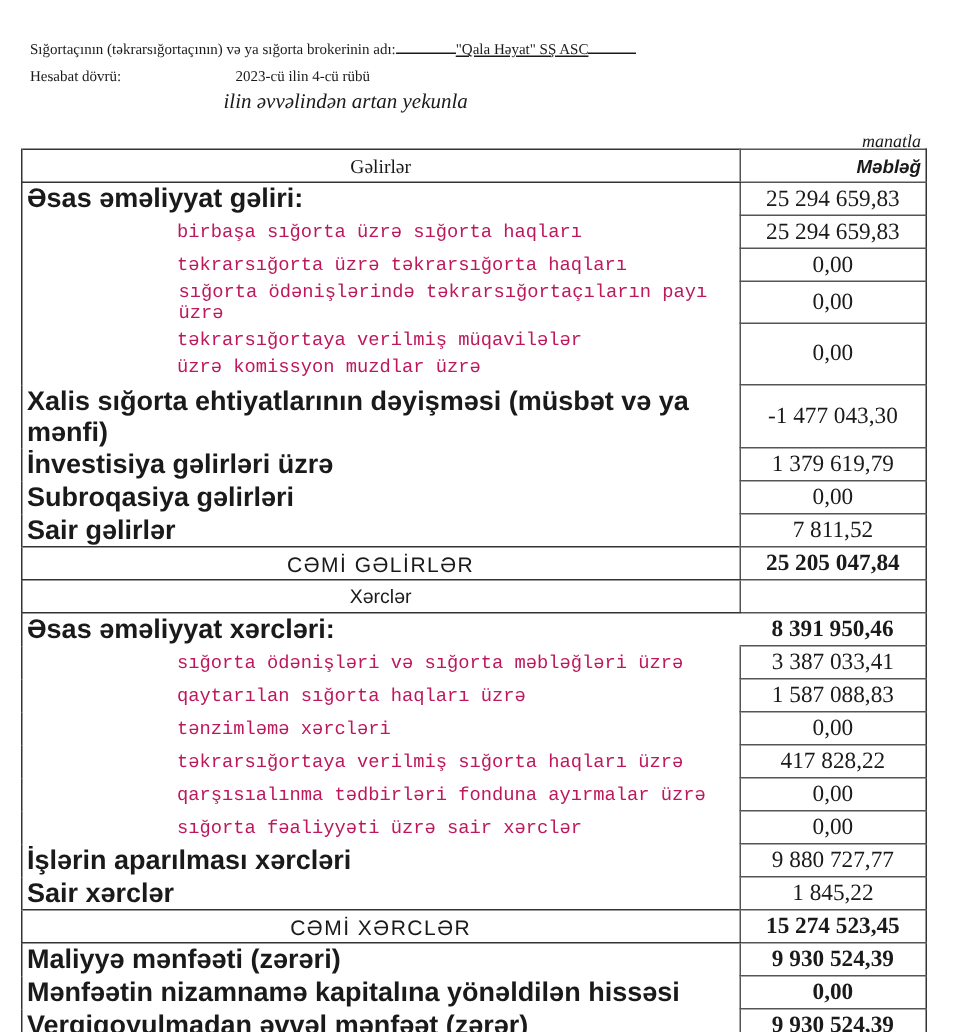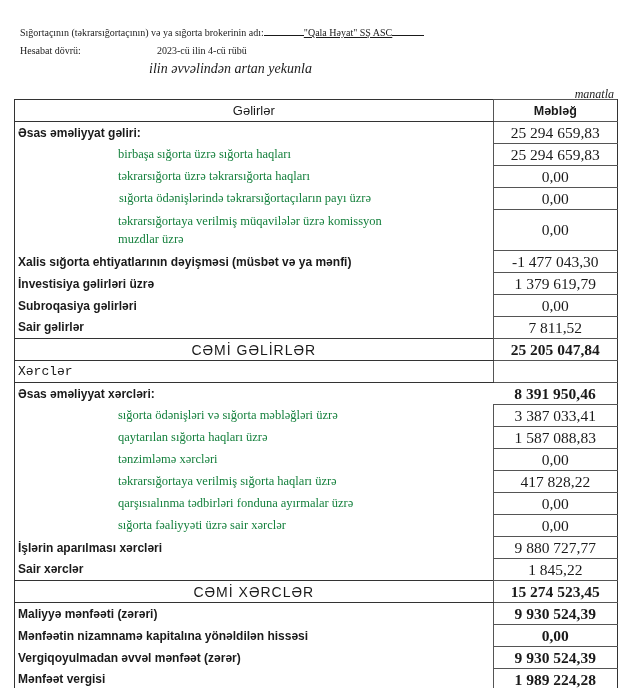--- a/index.html
+++ b/index.html
@@ -17,31 +17,31 @@
 
   table.report {
     position: absolute; left: 14px; top: 99px; width: 604px;
     border-collapse: collapse; font-size: 14.5px;
     border: 1.5px solid #333;
   }
   table.report td { padding: 0 3px; height: 21px; vertical-align: middle; }
   td.label-col { width: 426px; border-left: 1.5px solid #333; }
   td.val-col { width: 168px; text-align: center; border-left: 1.5px solid #555; border-right: 1.5px solid #333;
                border-top: 1px solid #555; border-bottom: 1px solid #555; font-size: 15.5px; }
-  tr.head td.label-col { text-align: center; border-bottom: 1.5px solid #333; font-family: Liberation Sans, sans-serif; font-size: 13px; margin-left: 29px; }
-  tr.head td.val-col { text-align: center; font-weight: bold; font-family: "Liberation Sans", sans-serif; font-size: 12.5px; }
-  .bold { font-weight: bold; font-family: "Liberation Sans", sans-serif; font-size: 12px; }
-  .sub { padding-left: 103px !important; font-family: Liberation Serif, serif; font-size: 12.5px; color: #15803d; }
+  tr.head td.label-col { text-align: center; border-bottom: 1.5px solid #333; font-family: Liberation Serif, serif; font-size: 13px; margin-left: 29px; }
+  tr.head td.val-col { text-align: right; font-weight: bold; font-family: "Liberation Sans", sans-serif; font-size: 12.5px; font-style: italic; }
+  .bold { font-weight: bold; font-family: "Liberation Sans", sans-serif; font-size: 18px; }
+  .sub { padding-left: 103px !important; font-family: Liberation Mono, monospace; font-size: 12.5px; color: #be185d; }
   .sub2 { padding-left: 104px !important; }
   tr.two-line td { height: 40px; }
   tr.two-line .sub { line-height: 18px; }
   tr.total td.label-col { text-align: center; border-top: 1.5px solid #333; border-bottom: 1.5px solid #333;
                           font-family: "Liberation Sans", sans-serif; letter-spacing: 1px; font-size: 14px; }
   tr.total td.val-col { font-weight: bold; }
-  tr.section td.label-col { border-bottom: 1.5px solid #333; font-family: Liberation Mono, monospace; font-size: 13px; }
+  tr.section td.label-col { text-align: center; border-bottom: 1.5px solid #333; font-family: Liberation Sans, sans-serif; font-size: 13px; }
   tr.nodiv td.val-col { border-left: none; border-top: none; font-weight: bold; }
   tr.bold-val td.val-col { font-weight: bold; font-family: Liberation Serif, serif; }
 </style>
 </head>
 <body>
 
 <div class="header">
   <div class="row">
     <span>Sığortaçının (təkrarsığortaçının) və ya sığorta brokerinin adı:</span><span class="blank" style="width:40px"></span><span class="company">"Qala Həyat" SŞ ASC</span><span class="blank" style="width:32px"></span>
   </div>

